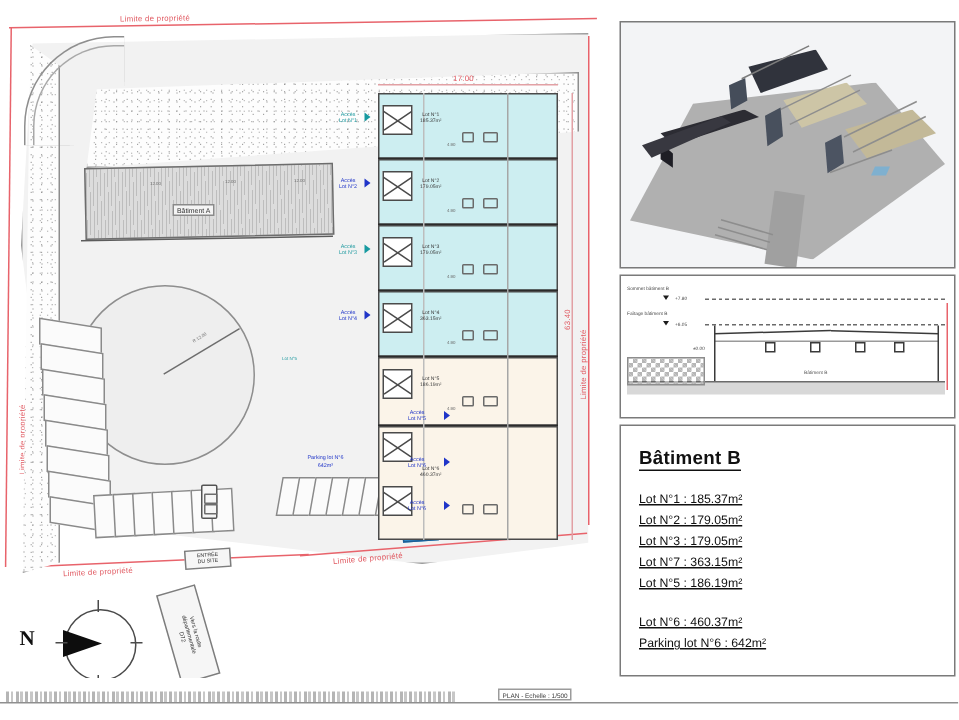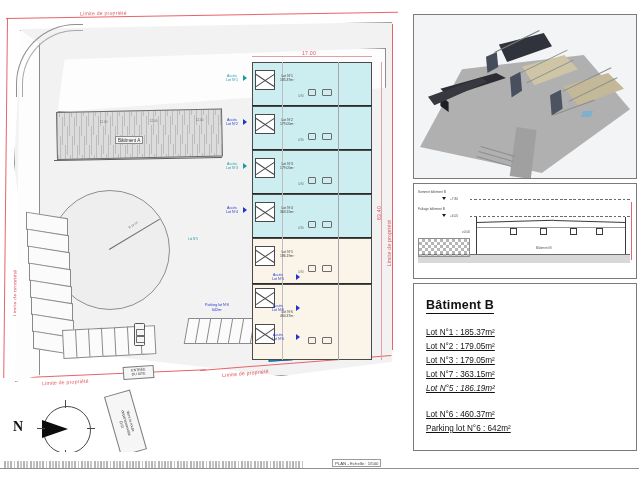--- a/index.html
+++ b/index.html
@@ -452,21 +452,21 @@
     <div class="lg-title">Bâtiment B</div>
 
     <div class="lg-row" style="top:44px;">
       <u>Lot N°1 : 185.37m²</u></div>
     <div class="lg-row" style="top:58px;">
       <u>Lot N°2 : 179.05m²</u></div>
     <div class="lg-row" style="top:72px;">
       <u>Lot N°3 : 179.05m²</u></div>
     <div class="lg-row" style="top:86px;">
       <u>Lot N°7 : 363.15m²</u></div>
-    <div class="lg-row" style="top:100px;font-style:italic;">
+    <div class="lg-row" style="top:100px;">
       <u>Lot N°5 : 186.19m²</u></div>
 
     <div class="lg-row" style="top:126px;">
       <u>Lot N°6 : 460.37m²</u></div>
     <div class="lg-row" style="top:140px;">
       <u>Parking lot N°6 : 642m²</u></div>
   </div>
 
   <div class="footer-txt"></div>
   <div class="scale-note">PLAN - Echelle : 1/500</div>

